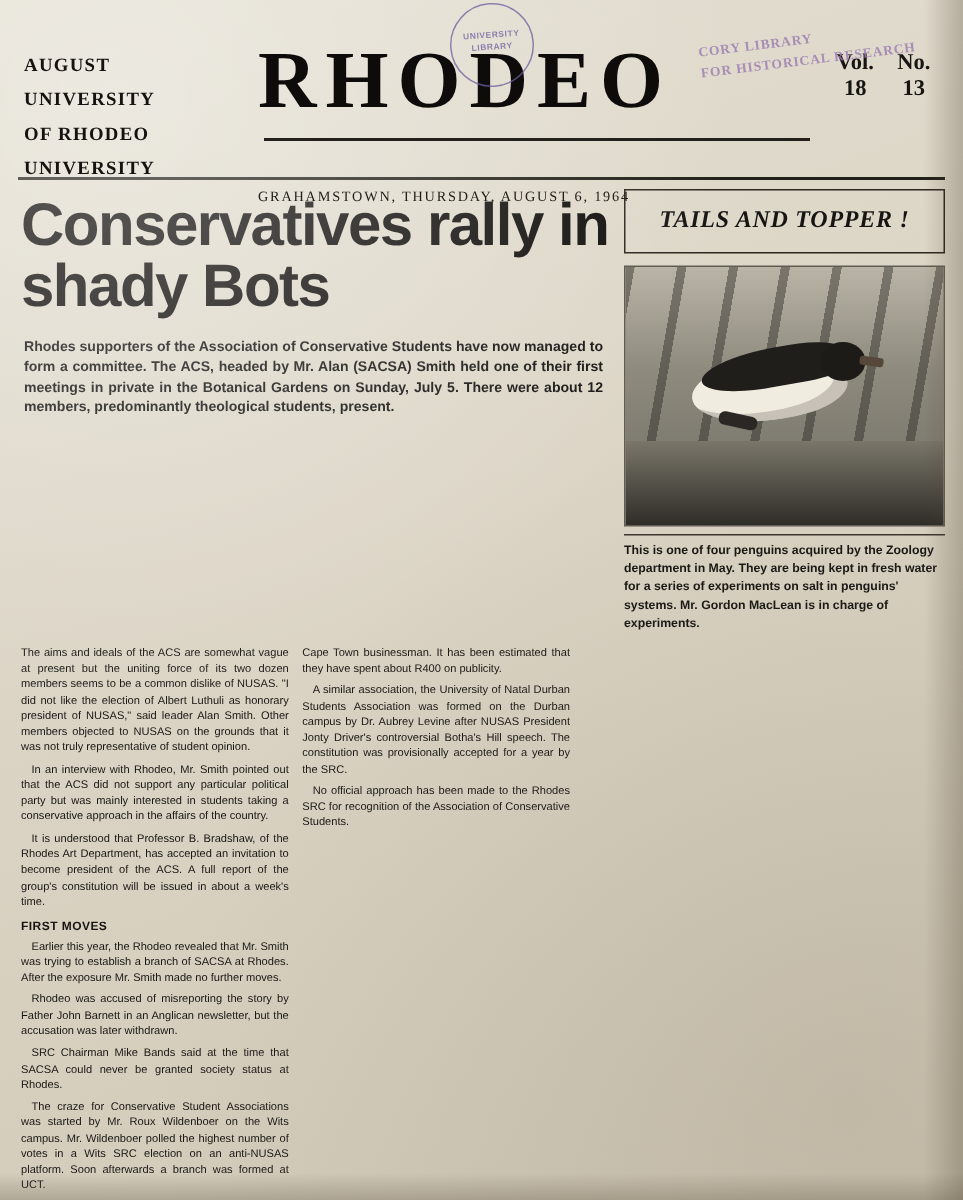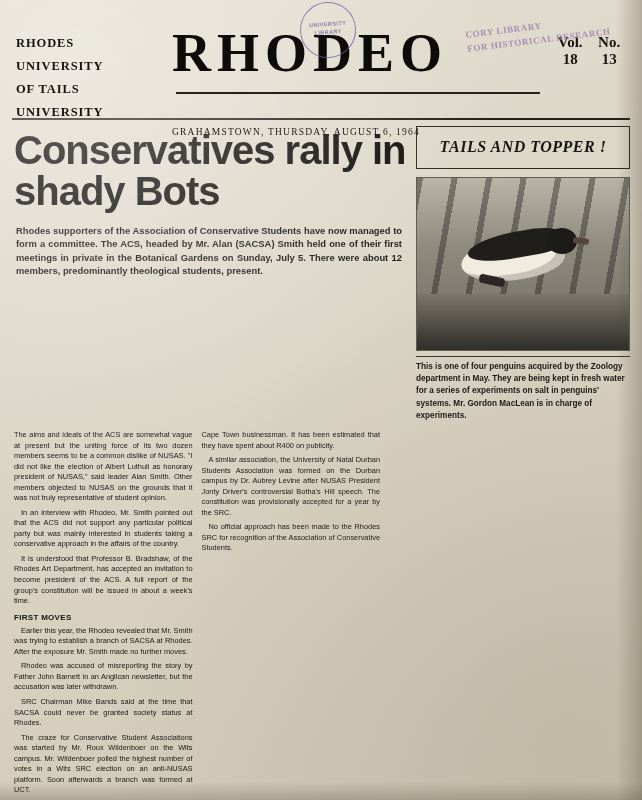--- a/index.html
+++ b/index.html
@@ -238,23 +238,23 @@
   }
 </style>
 </head>
 <body>
 
 <div class="page">
   <div class="paper-noise"></div>
 
   <div class="masthead">
     <div class="mast-left">
-      <div>RHODES</div>
+      <div>AUGUST</div>
       <div>UNIVERSITY</div>
-      <div>OF TAILS</div>
+      <div>OF RHODEO</div>
       <div>UNIVERSITY</div>
     </div>
     <div class="mast-center">
       <div class="mast-title">RHODEO</div>
       <div class="mast-rule"></div>
       <div class="mast-date">GRAHAMSTOWN, THURSDAY, AUGUST 6, 1964</div>
     </div>
     <div class="mast-right">
       <div>Vol. 18</div>
       <div>No. 13</div>

